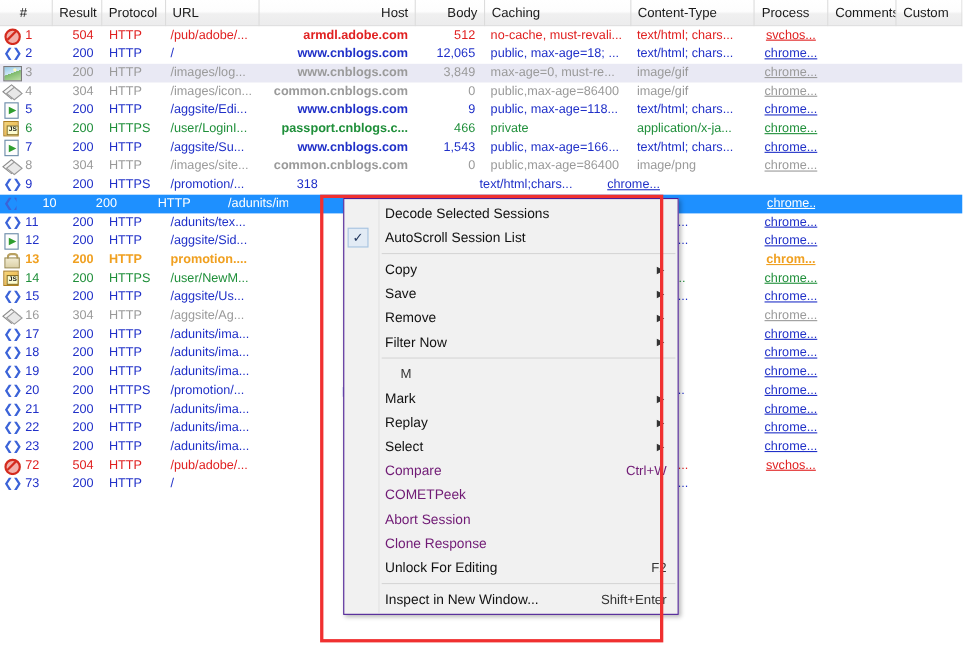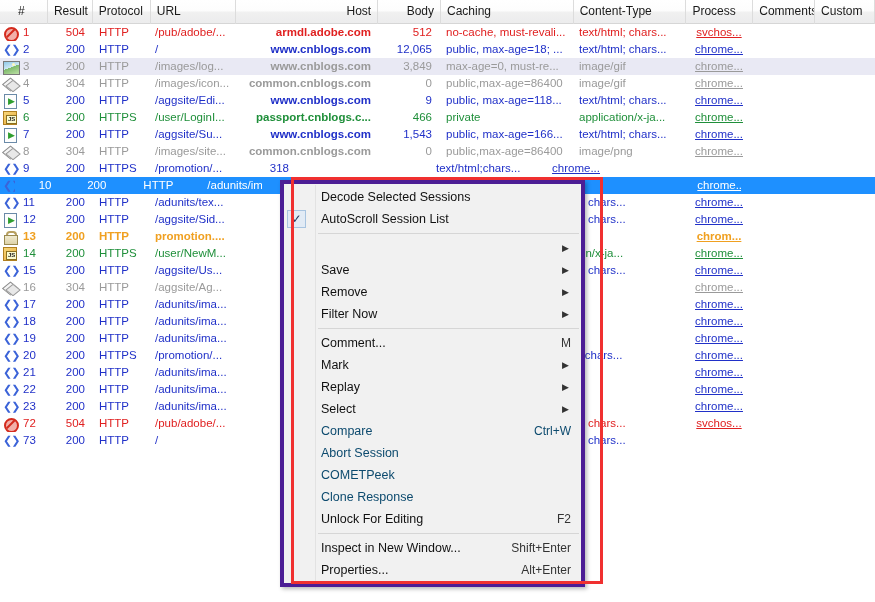--- a/index.html
+++ b/index.html
@@ -178,24 +178,24 @@
     content: "";
     position: absolute; left: 1px; top: 5px;
     width: 12px; height: 8px;
     background: linear-gradient(180deg,#f0ead0,#ddd2a8);
     border: 1px solid #9a8a50;
   }
 
   
   #ctxmenu {
     position: absolute;
-    left: 280px; top: 180px;
+    left: 312px; top: 180px;
     width: 305px;
     background: #f1f1f1;
-    border: 4px solid #4c1d95;
+    border: 1px solid #4c1d95;
     box-shadow: 2px 2px 4px rgba(0,0,0,0.28);
     font-size: 12.5px;
     color: #111111;
     padding: 2px 0 2px 0;
     z-index: 30;
   }
   #ctxmenu::before {
     
     content: "";
     position: absolute; left: 1px; top: 1px; bottom: 1px;
@@ -209,21 +209,21 @@
     line-height: 22px;
     padding-left: 37px;
     padding-right: 10px;
     display: flex;
     align-items: center;
     white-space: nowrap;
     z-index: 2;
   }
   .mi .mlabel { flex: 1; }
   .mi .mkey { color: #333333; font-size: 12px; margin-left: 14px; }
-  .mi.dis .mlabel, .mi.dis .mkey { color: #0c4a6e; }
+  .mi.dis .mlabel, .mi.dis .mkey { color: #701a75; }
   .mi .marrow {
     position: absolute; right: 12px; top: 0;
     line-height: 22px; font-size: 9px; color: #333333;
   }
   .mi .mcheck {
     position: absolute; left: 3px; top: 2px;
     width: 19px; height: 18px;
     background: #e2ebf5;
     border: 1px solid #a8c4e0;
     color: #21375e;
@@ -624,74 +624,70 @@
   <div id="ctxmenu">
       <div class="mi">
         <span class="mlabel">Decode Selected Sessions</span>
       </div>
       <div class="mi">
         <span class="mcheck">✓</span>
         <span class="mlabel">AutoScroll Session List</span>
       </div>
       <div class="msep"></div>
       <div class="mi">
+        <span class="mlabel">Copy</span>
         <span class="marrow">▶</span>
       </div>
       <div class="mi">
         <span class="mlabel">Save</span>
         <span class="marrow">▶</span>
       </div>
       <div class="mi">
         <span class="mlabel">Remove</span>
         <span class="marrow">▶</span>
       </div>
       <div class="mi">
         <span class="mlabel">Filter Now</span>
         <span class="marrow">▶</span>
       </div>
       <div class="msep"></div>
       <div class="mi">
-        <span class="mlabel">Comment...</span>
         <span class="mkey">M</span>
       </div>
       <div class="mi">
         <span class="mlabel">Mark</span>
         <span class="marrow">▶</span>
       </div>
       <div class="mi">
         <span class="mlabel">Replay</span>
         <span class="marrow">▶</span>
       </div>
       <div class="mi">
         <span class="mlabel">Select</span>
         <span class="marrow">▶</span>
       </div>
       <div class="mi dis">
         <span class="mlabel">Compare</span>
         <span class="mkey">Ctrl+W</span>
       </div>
       <div class="mi dis">
+        <span class="mlabel">COMETPeek</span>
+      </div>
+      <div class="mi dis">
         <span class="mlabel">Abort Session</span>
-      </div>
-      <div class="mi dis">
-        <span class="mlabel">COMETPeek</span>
       </div>
       <div class="mi dis">
         <span class="mlabel">Clone Response</span>
       </div>
       <div class="mi">
         <span class="mlabel">Unlock For Editing</span>
         <span class="mkey">F2</span>
       </div>
       <div class="msep"></div>
       <div class="mi">
         <span class="mlabel">Inspect in New Window...</span>
         <span class="mkey">Shift+Enter</span>
       </div>
-      <div class="mi">
-        <span class="mlabel">Properties...</span>
-        <span class="mkey">Alt+Enter</span>
-      </div>
     </div>
 
   <div id="annot"></div>
 
 </div>
 
 </body></html>

